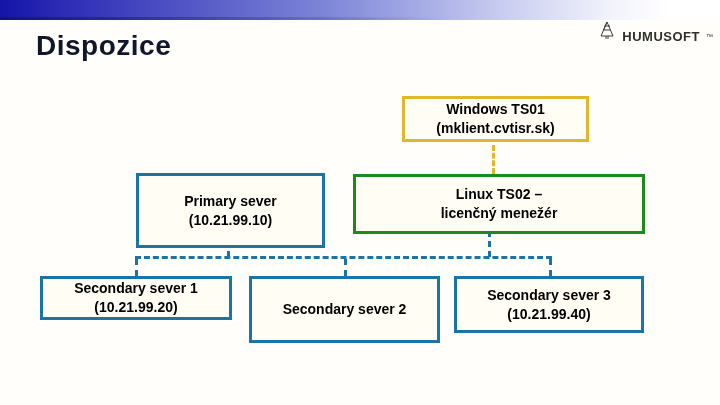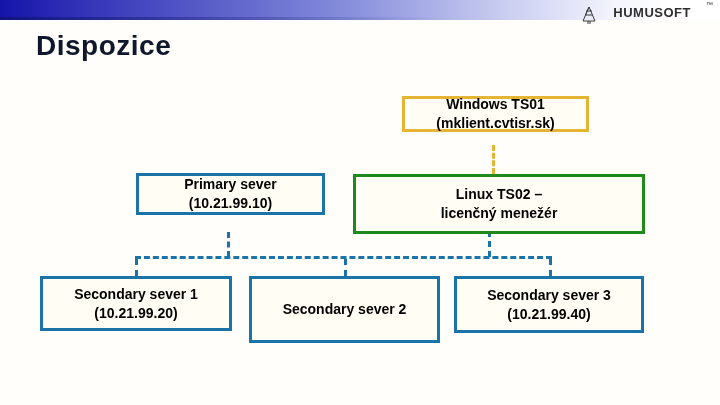--- a/index.html
+++ b/index.html
@@ -16,38 +16,38 @@
   .topbar .edge-shadow{
     position:absolute;left:0;bottom:0;width:100%;height:3px;
     background:linear-gradient(to right,rgba(16,16,96,.55) 0%,rgba(16,16,96,.25) 35%,rgba(16,16,96,0) 62%);
   }
   .title{
     position:absolute;left:36px;top:30px;
     font-size:28px;font-weight:bold;color:#0f172a;letter-spacing:.5px;
   }
   
   .logo{
-    position:absolute;right:7px;top:5px;display:flex;align-items:flex-start;gap:15px;
+    position:absolute;right:7px;top:20px;display:flex;align-items:flex-end;gap:6px;
     color:#3a3a3a;
   }
   .logo .word{font-size:13px;font-weight:bold;letter-spacing:.5px;color:#2f2f2f;}
   .logo .mark{font-size:7px;vertical-align:super;color:#2f2f2f;position:relative;top:-4px;}
   
   .node{
     position:absolute;box-sizing:border-box;background:#fffdf4;
     display:flex;flex-direction:column;justify-content:center;align-items:center;
     font-size:14px;font-weight:bold;color:#000;text-align:center;line-height:19px;
   }
   .node.gold {border:3px solid #e3b532;}
   .node.blue {border:3px solid #1b74a8;}
   .node.green{border:3px solid #1e8a1e;}
-  .n-windows{left:402px;top:96px; width:187px;height:36px;}
-  .n-primary{left:136px;top:173px;width:189px;height:42px;}
+  .n-windows{left:402px;top:96px; width:187px;height:46px;}
+  .n-primary{left:136px;top:173px;width:189px;height:75px;}
   .n-linux  {left:353px;top:174px;width:292px;height:60px;}
-  .n-s1{left:40px; top:276px;width:192px;height:55px;}
+  .n-s1{left:40px; top:276px;width:192px;height:44px;}
   .n-s2{left:249px;top:276px;width:191px;height:67px;}
   .n-s3{left:454px;top:276px;width:190px;height:57px;}
   
   .vline{position:absolute;width:0;}
   .vline.blue{border-left:3px dashed #1b74a8;}
   .vline.gold{border-left:3px dashed #e3b532;}
   .hline{position:absolute;height:0;border-top:3px dashed #1b74a8;}
   .c-win-linux {left:492px;top:145px;height:29px;}
   .c-primary-stub{left:227px;top:232px;height:25px;}
   .c-linux-stub  {left:488px;top:231px;height:26px;}

